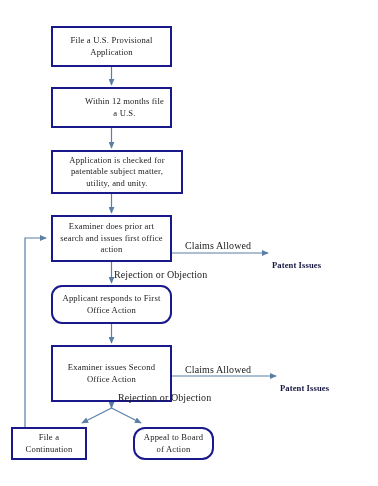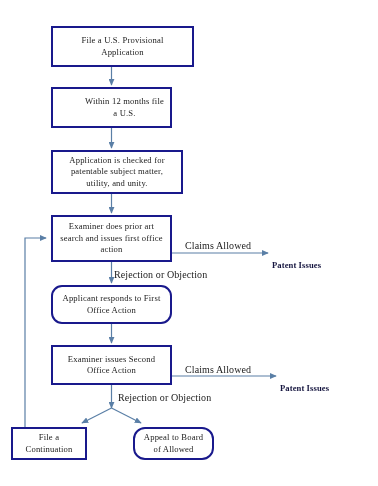--- a/index.html
+++ b/index.html
@@ -93,21 +93,21 @@
       <line x1="111.5" y1="385" x2="111.5" y2="408" marker-end="url(#arrowhead)"></line>
 
       <line x1="111.5" y1="408" x2="82" y2="423" marker-end="url(#arrowhead)"></line>
 
       <line x1="111.5" y1="408" x2="141" y2="423" marker-end="url(#arrowhead)"></line>
 
       <path d="M25,427 L25,238 L46,238" marker-end="url(#arrowhead)"></path>
     </g>
   </svg>
 
-  <div class="node" style="left:51px; top:26px; width:143px; height:41px;">
+  <div class="node" style="left:51px; top:26px; width:121px; height:41px;">
     <div>
       <span>File a U.S. Provisional</span>
       <span>Application</span>
     </div>
   </div>
 
   <div class="node" style="left:51px; top:87px; width:121px; height:41px;padding-left:29px;">
     <div>
       <span>Within 12 months file a U.S.</span>
     </div>
@@ -129,38 +129,38 @@
     </div>
   </div>
 
   <div class="node" style="left:51px; top:285px; width:121px; height:39px;border-radius:11px;">
     <div>
       <span>Applicant responds to First</span>
       <span>Office Action</span>
     </div>
   </div>
 
-  <div class="node" style="left:51px; top:345px; width:121px; height:40px;">
+  <div class="node" style="left:51px; top:345px; width:121px; height:57px;">
     <div>
       <span>Examiner issues Second</span>
       <span>Office Action</span>
     </div>
   </div>
 
   <div class="node" style="left:11px; top:427px; width:76px; height:33px;">
     <div>
       <span>File a</span>
       <span>Continuation</span>
     </div>
   </div>
 
   <div class="node" style="left:133px; top:427px; width:81px; height:33px;border-radius:12px;">
     <div>
       <span>Appeal to Board</span>
-      <span>of Allowed</span>
+      <span>of Action</span>
     </div>
   </div>
 
   <div class="edge-label" style="left:185px; top:240px;">Claims Allowed</div>
 
   <div class="edge-label" style="left:114px; top:269px;">Rejection or Objection</div>
 
   <div class="edge-label" style="left:185px; top:364px;">Claims Allowed</div>
 
   <div class="edge-label" style="left:118px; top:392px;">Rejection or Objection</div>

